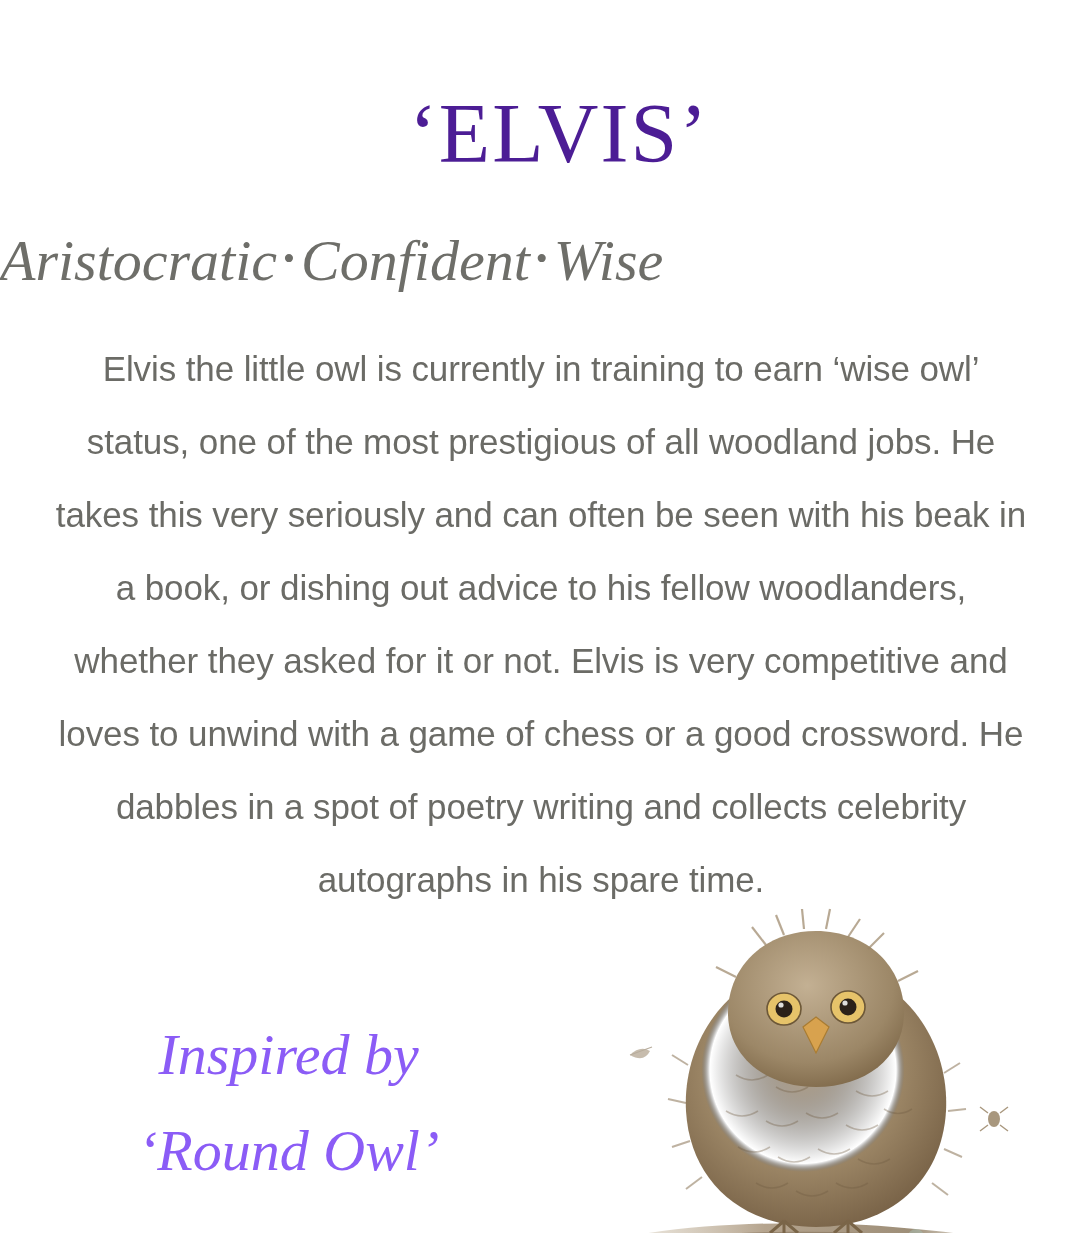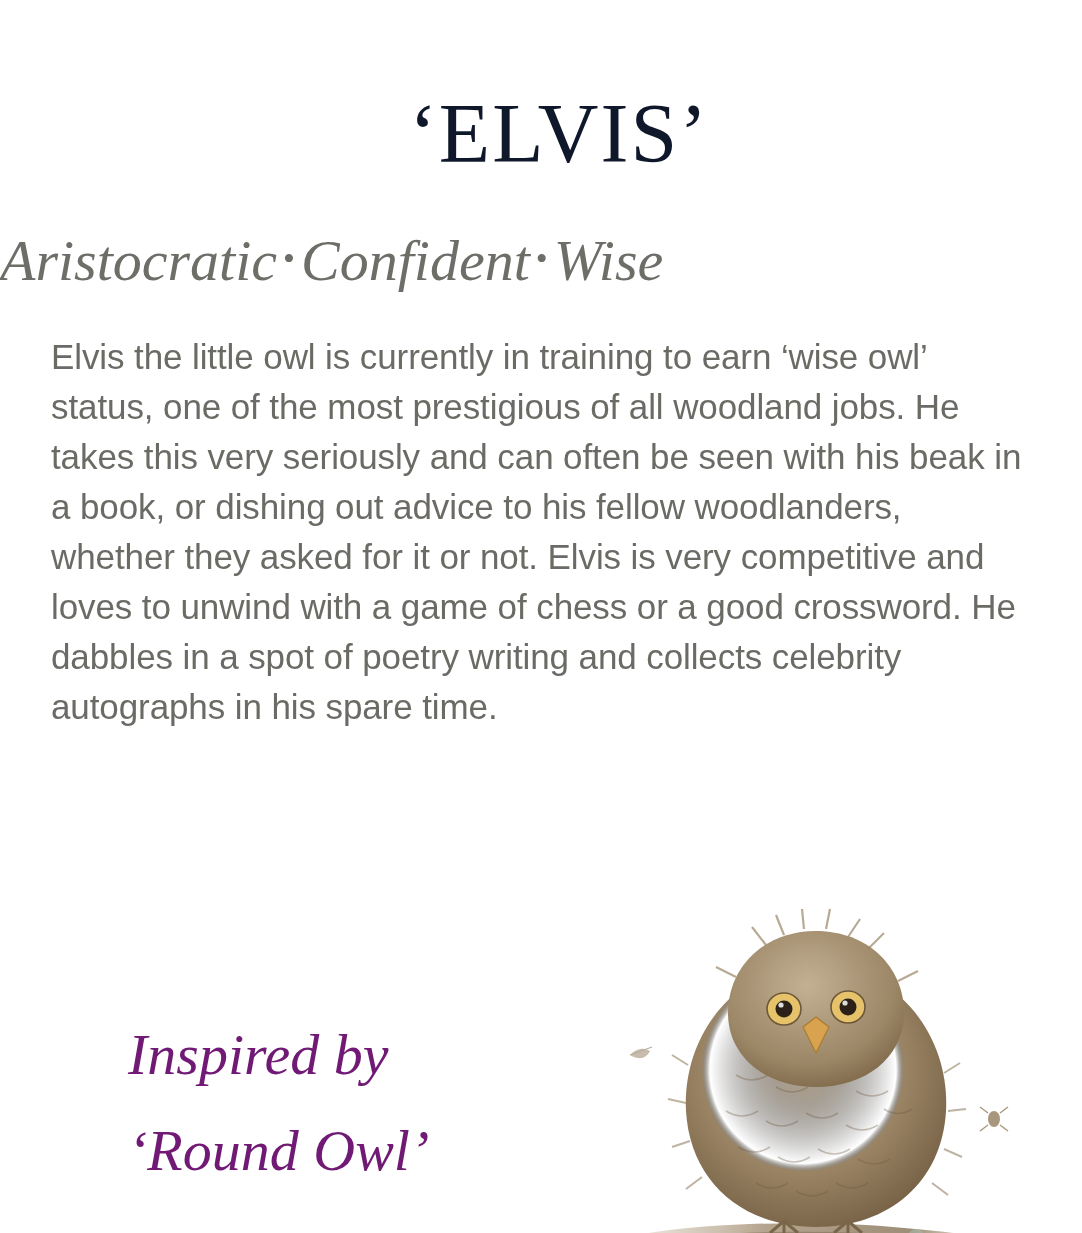--- a/index.html
+++ b/index.html
@@ -22,21 +22,21 @@
     height: 1233px;
     box-sizing: border-box;
   }
 
   .title {
     text-align: center;
     font-family: "Liberation Serif", serif;
     font-size: 84px;
     line-height: 1;
     letter-spacing: 2px;
-    color: #0f172a;
+    color: #4c1d95;
     margin-top: 92px;
     font-weight: 400;
     margin-left: 36px;
   }
 
   .traits {
     text-align: left;
     font-family: "Liberation Serif", serif;
     font-style: italic;
     font-size: 58px;
@@ -48,36 +48,38 @@
   .traits .dot {
     font-style: normal;
     font-size: 34px;
     vertical-align: 10px;
     padding: 0 6px;
   }
 
   .body-copy {
     margin: 42px auto 0 auto;
     width: 980px;
+    text-align: center;
     font-family: "Liberation Sans", sans-serif;
     font-size: 35px;
-    line-height: 50px;
+    line-height: 73px;
     color: #6b6b66;
     letter-spacing: -0.1px;
   }
 
   .inspired {
     position: absolute;
-    left: 128px;
+    left: 138px;
     top: 915px;
     font-family: "Liberation Serif", serif;
     font-style: italic;
     font-size: 58px;
     line-height: 96px;
-    color: #701a75;
+    color: #8b5cf6;
+    text-align: center;
   }
   .inspired .line2 { display: block; }
 
   .illustration {
     position: absolute;
     right: 66px;
     bottom: 40px;
     width: 400px;
     height: 380px;
   }

